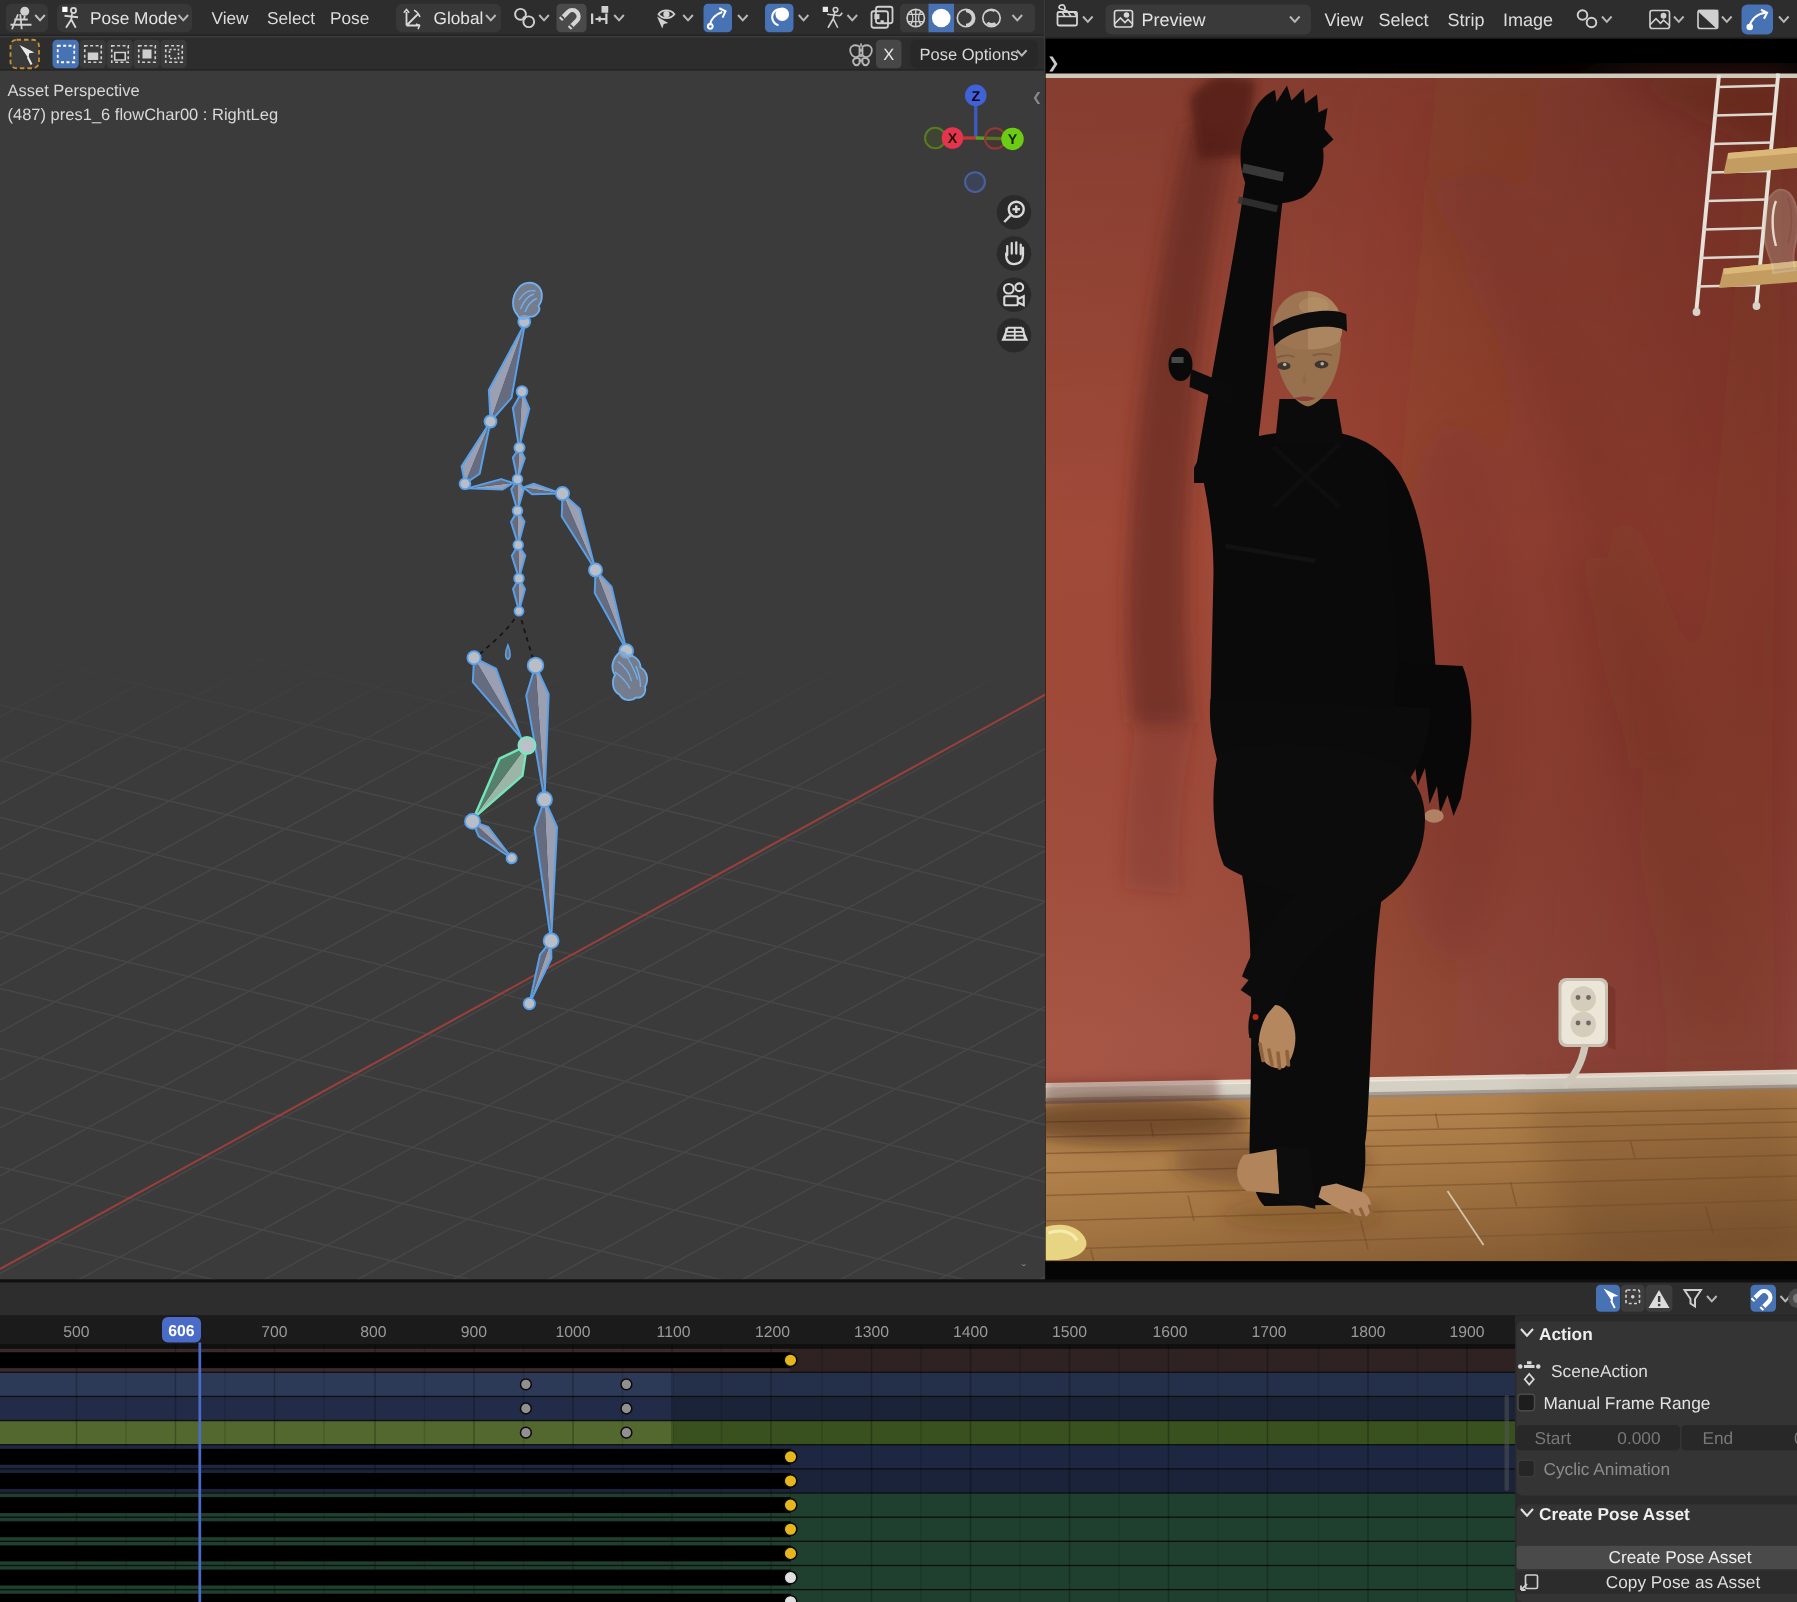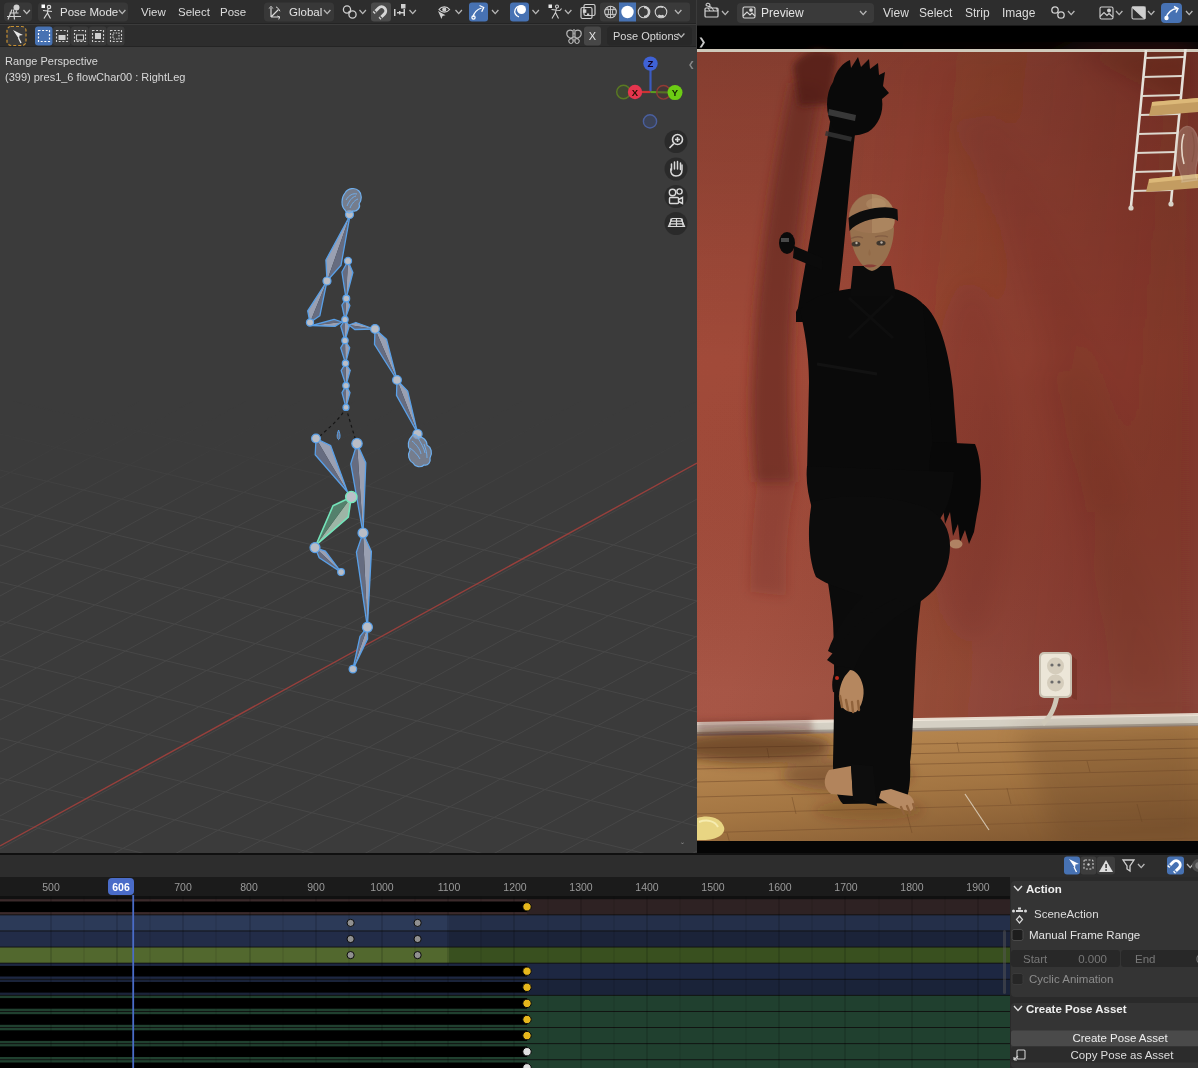--- a/index.html
+++ b/index.html
@@ -178,22 +178,22 @@
         <circle cx="679.5" cy="191.5" r="2.6"></circle>
         <rect x="669.5" y="197.5" width="9" height="6" rx="1"></rect>
         <path d="M678.5,199.5 L682.5,197.5 L682.5,203.5 L678.5,201.5"></path>
       </g>
       <g stroke="#d9d9d9" stroke-width="1.2" fill="none">
         <path d="M668.5,226.5 L672,218.5 L681,218.5 L684.5,226.5 Z"></path>
         <path d="M671,218.5 L669.8,226.5 M676.5,218.5 L676.5,226.5 M682,218.5 L683.2,226.5"></path>
         <path d="M670.8,221.2 L682.2,221.2 M669.6,223.8 L683.4,223.8"></path>
       </g>
 </svg>
-<div class="abs" style="left:5px;top:55px;color:#d8d8d8;font-size:11px;">Range Perspective</div>
-<div class="abs" style="left:5px;top:71px;color:#d8d8d8;font-size:11px;">(399) pres1_6 flowChar00 : RightLeg</div>
+<div class="abs" style="left:5px;top:55px;color:#d8d8d8;font-size:11px;">Asset Perspective</div>
+<div class="abs" style="left:5px;top:71px;color:#d8d8d8;font-size:11px;">(487) pres1_6 flowChar00 : RightLeg</div>
 <div class="abs" style="left:688px;top:60px;color:#8a8a8a;font-size:8px;">❮</div>
 <div class="abs" style="left:681px;top:841px;color:#909090;font-size:9px;">ˇ</div>
 <svg class="abs" style="left:0;top:0;" width="697" height="24" viewBox="0 0 697 24">
 <rect x="4" y="2.5" width="28" height="19" rx="4" fill="#383838"></rect>
 <g stroke="#d0d0d0" stroke-width="1.2" fill="none">
         <path d="M7,16.5 L21,16.5 M9.5,13 L18.5,13 M8,19.5 L12,9.5 M14.5,19.5 L13.5,9.5"></path>
       </g>
       <circle cx="16.5" cy="7.5" r="3" fill="#d0d0d0"></circle>
       <path d="M16.5,10.5 L16,13" stroke="#d0d0d0" stroke-width="1.2"></path>
 <path d="M23.5,10 l3.2,3.6 3.2,-3.6" fill="none" stroke="#c0c0c0" stroke-width="1.3"></path>

